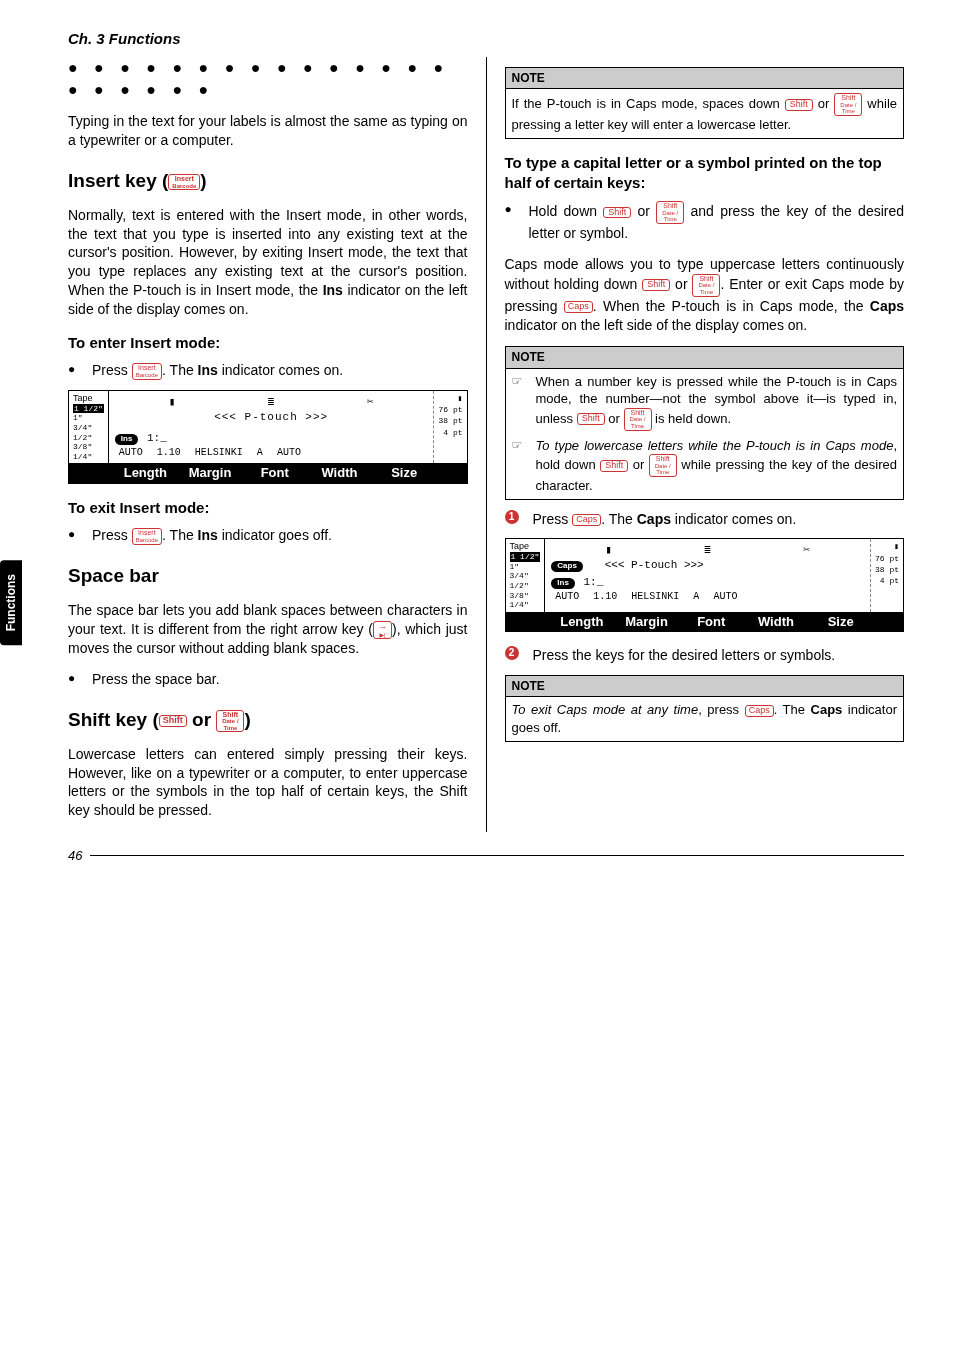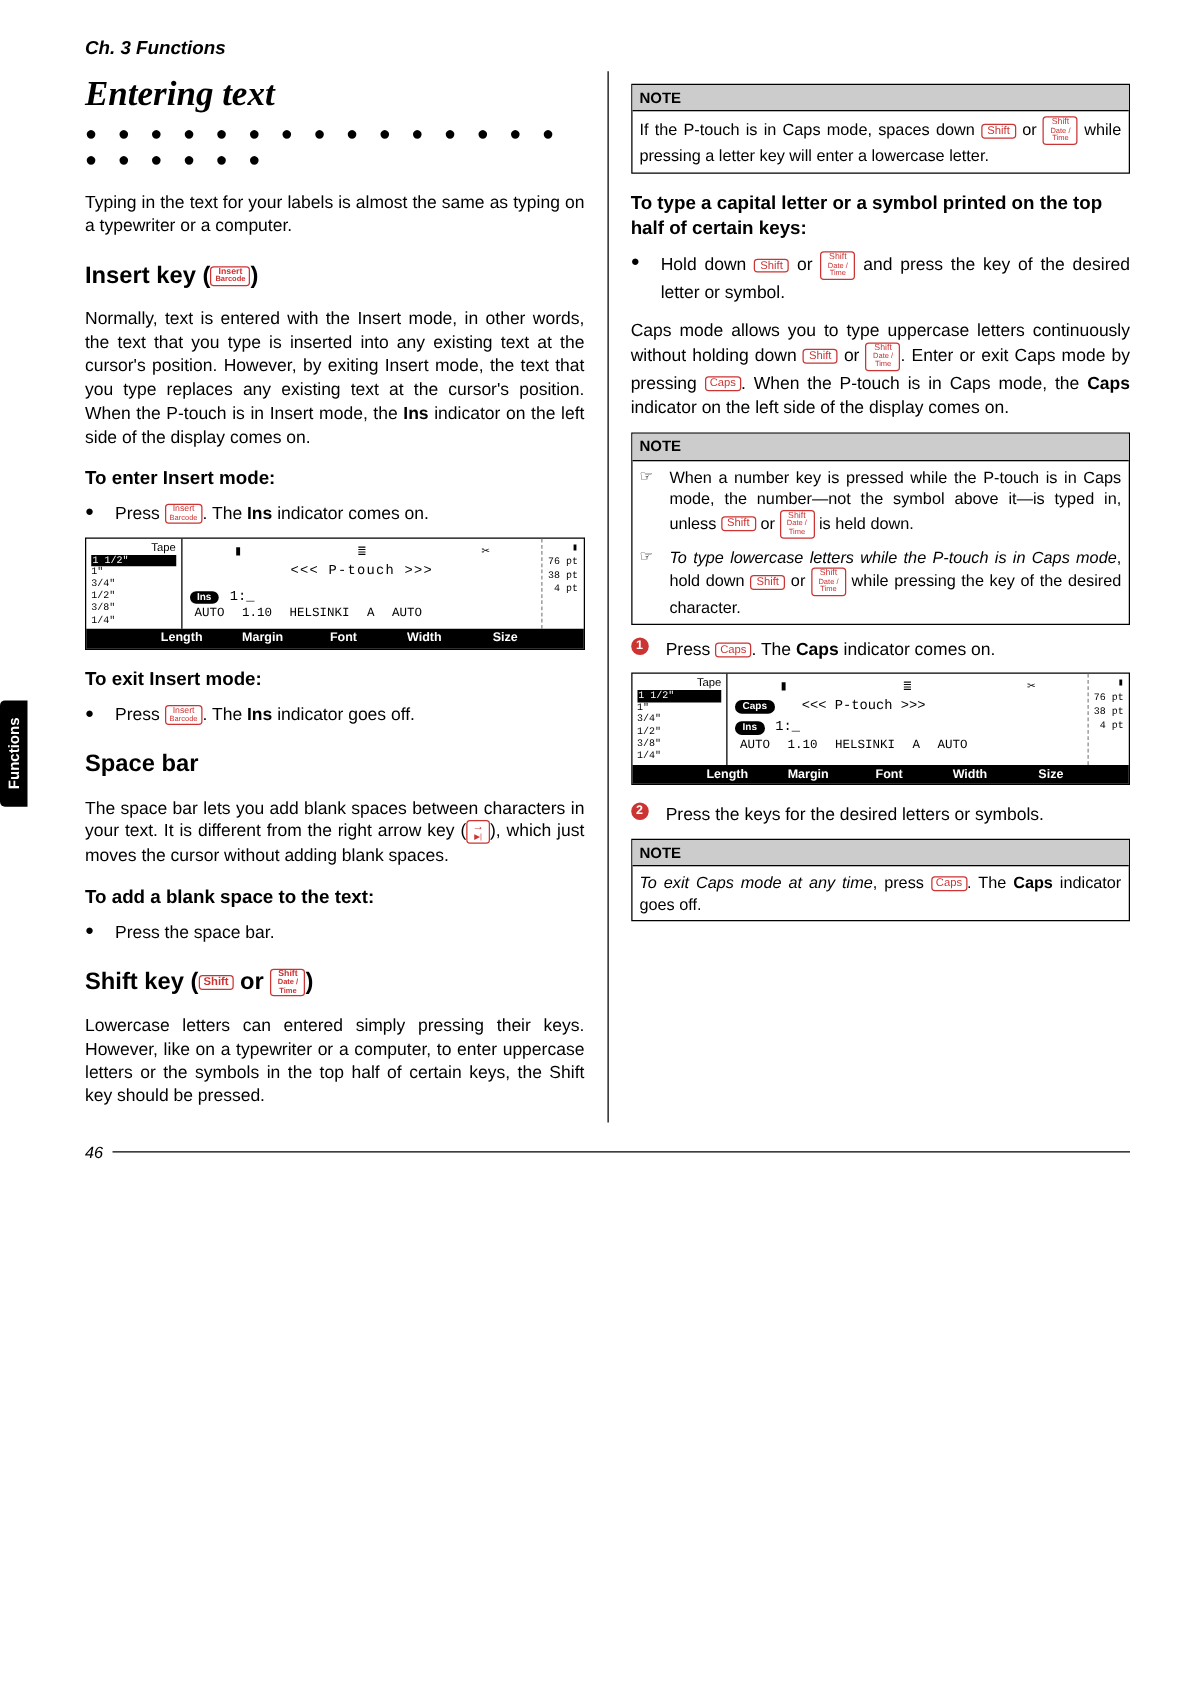--- a/index.html
+++ b/index.html
@@ -116,40 +116,40 @@
   .lcd-top {
     display: flex;
     align-items: stretch;
   }
   .lcd-tape {
     border-right: 1px solid #000;
     padding: 2px 4px;
     font-size: 8px;
     line-height: 1.2;
   }
-  .lcd-tape .hdr { font-family: sans-serif; font-size:9px;margin-left:48px; }
+  .lcd-tape .hdr { font-family: sans-serif; font-size:9px; }
   .lcd-main {
     flex: 1;
     padding: 4px 6px 2px 6px;
     position: relative;
   }
   .lcd-pt {
     border-left: 1px dashed #888;
     padding: 2px 4px;
     font-size: 8px;
     line-height: 1.4;
     text-align: right;
   }
   .lcd-status { display:flex; gap:14px; font-size:10px; padding-left:4px;}
   .lcd-labels {
     background: #000;
     color: #fff;
     display: flex;
     font-family: sans-serif;
-    font-size: 10px;
+    font-size: 13px;
     font-weight: bold;
     padding: 1px 0;
   }
   .lcd-labels span { flex:1; text-align:center; }
   .lcd-labels .spacer { flex:0 0 44px; }
   .pill {
     display: inline-block;
     background: #000;
     color: #fff;
     border-radius: 7px;
@@ -201,21 +201,20 @@
 </head>
 <body>
 
 <div class="page">
   <div class="chapter">Ch. 3 Functions</div>
   <div class="side-tab">Functions</div>
 
   <div class="columns">
 
     <div class="col col-left">
-      <h1 class="title">Entering text</h1>
       <div class="dots">● ● ● ● ● ● ● ● ● ● ● ● ● ● ● ● ● ● ● ● ●</div>
 
       <p>Typing in the text for your labels is almost the same as typing on a typewriter or a computer.</p>
 
       <h2 class="section">
         <span>Insert key (</span><span class="keycap stack"><span>Insert</span><span class="line2">Barcode</span></span><span>)</span>
       </h2>
 
       <p>
         <span>Normally, text is entered with the Insert mode, in other words, the text that you type is inserted into any existing text at the cursor's position. However, by exiting Insert mode, the text that you type replaces any existing text at the cursor's position. When the P-touch is in Insert mode, the </span><b>Ins</b><span> indicator on the left side of the display comes on.</span>
@@ -274,21 +273,20 @@
         <span class="mark">●</span>
         <div>
           <span>Press </span><span class="keycap stack"><span>Insert</span><span class="line2">Barcode</span></span><span>. The </span><b>Ins</b><span> indicator goes off.</span>
         </div>
       </div>
 
       <h2 class="section">Space bar</h2>
       <p>
         <span>The space bar lets you add blank spaces between characters in your text. It is different from the right arrow key (</span><span class="arrowkey"><span>→</span><span class="sub">▶|</span></span><span>), which just moves the cursor without adding blank spaces.</span>
       </p>
-      <h3 class="sub">To add a blank space to the text:</h3>
       <div class="bullet-row">
         <span class="mark">●</span>
         <div>Press the space bar.</div>
       </div>
 
       <h2 class="section">
         <span>Shift key (</span><span class="keycap">Shift</span><span> or </span><span class="keycap stack"><span>Shift</span><span class="line2">Date /</span><span class="line2">Time</span></span><span>)</span>
       </h2>
       <p>Lowercase letters can entered simply pressing their keys. However, like on a typewriter or a computer, to enter uppercase letters or the symbols in the top half of certain keys, the Shift key should be pressed.</p>
     </div>

